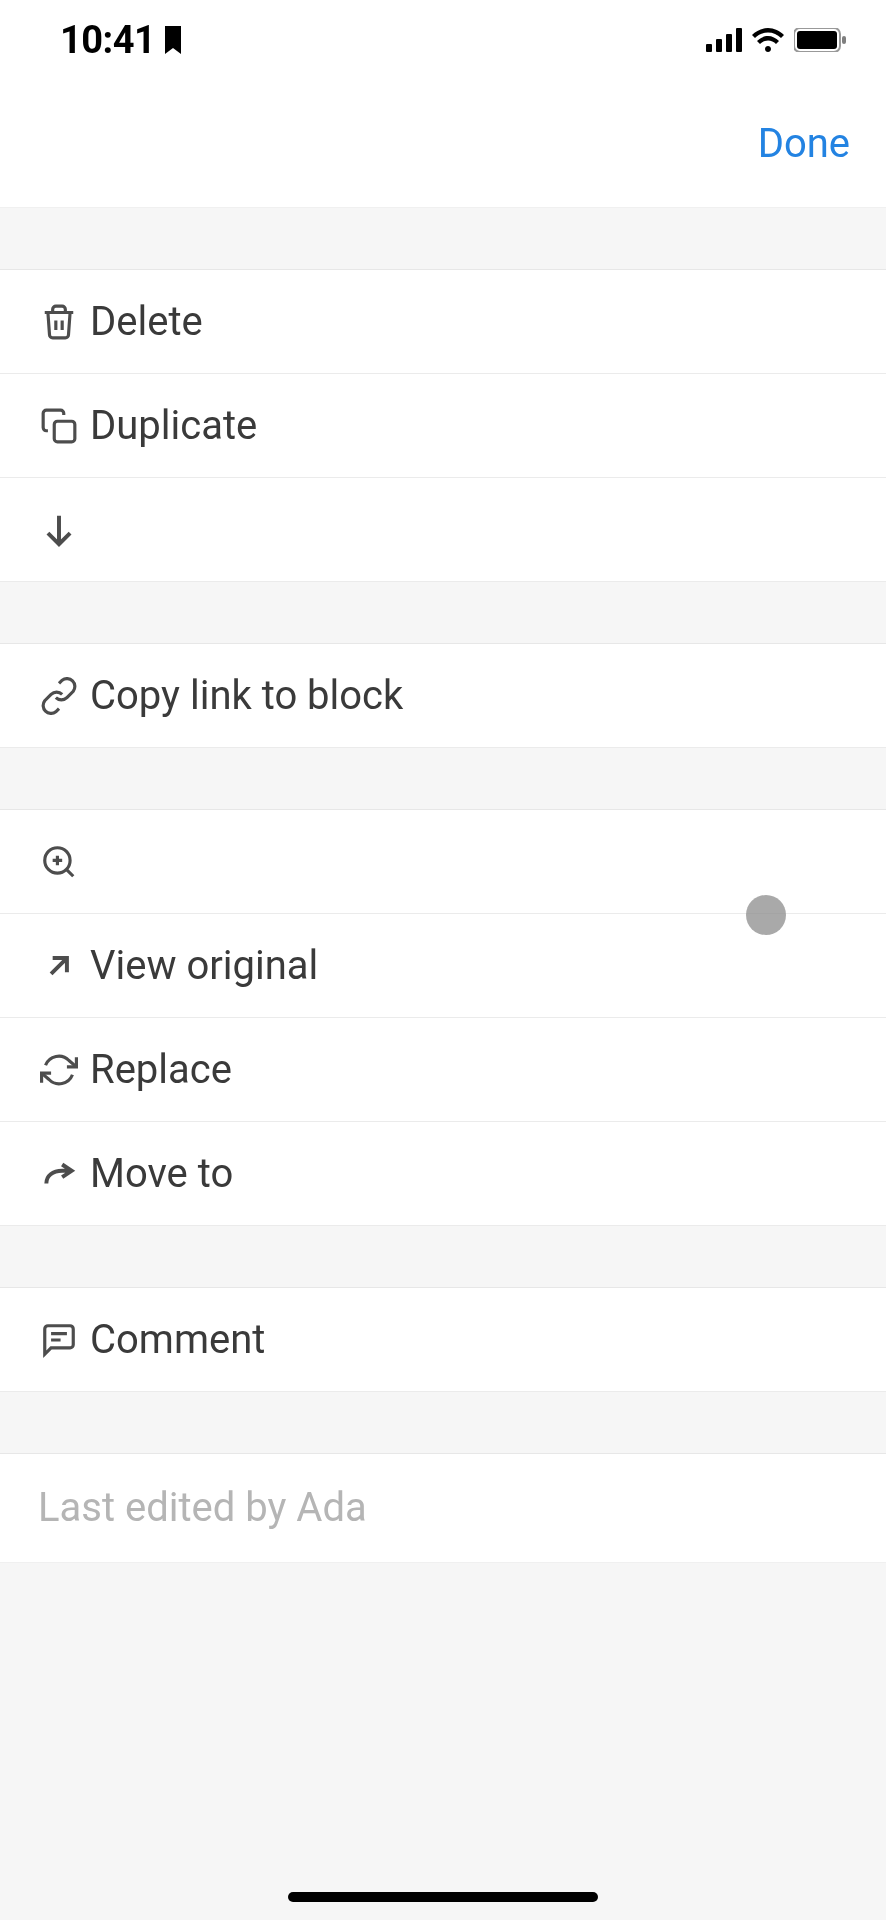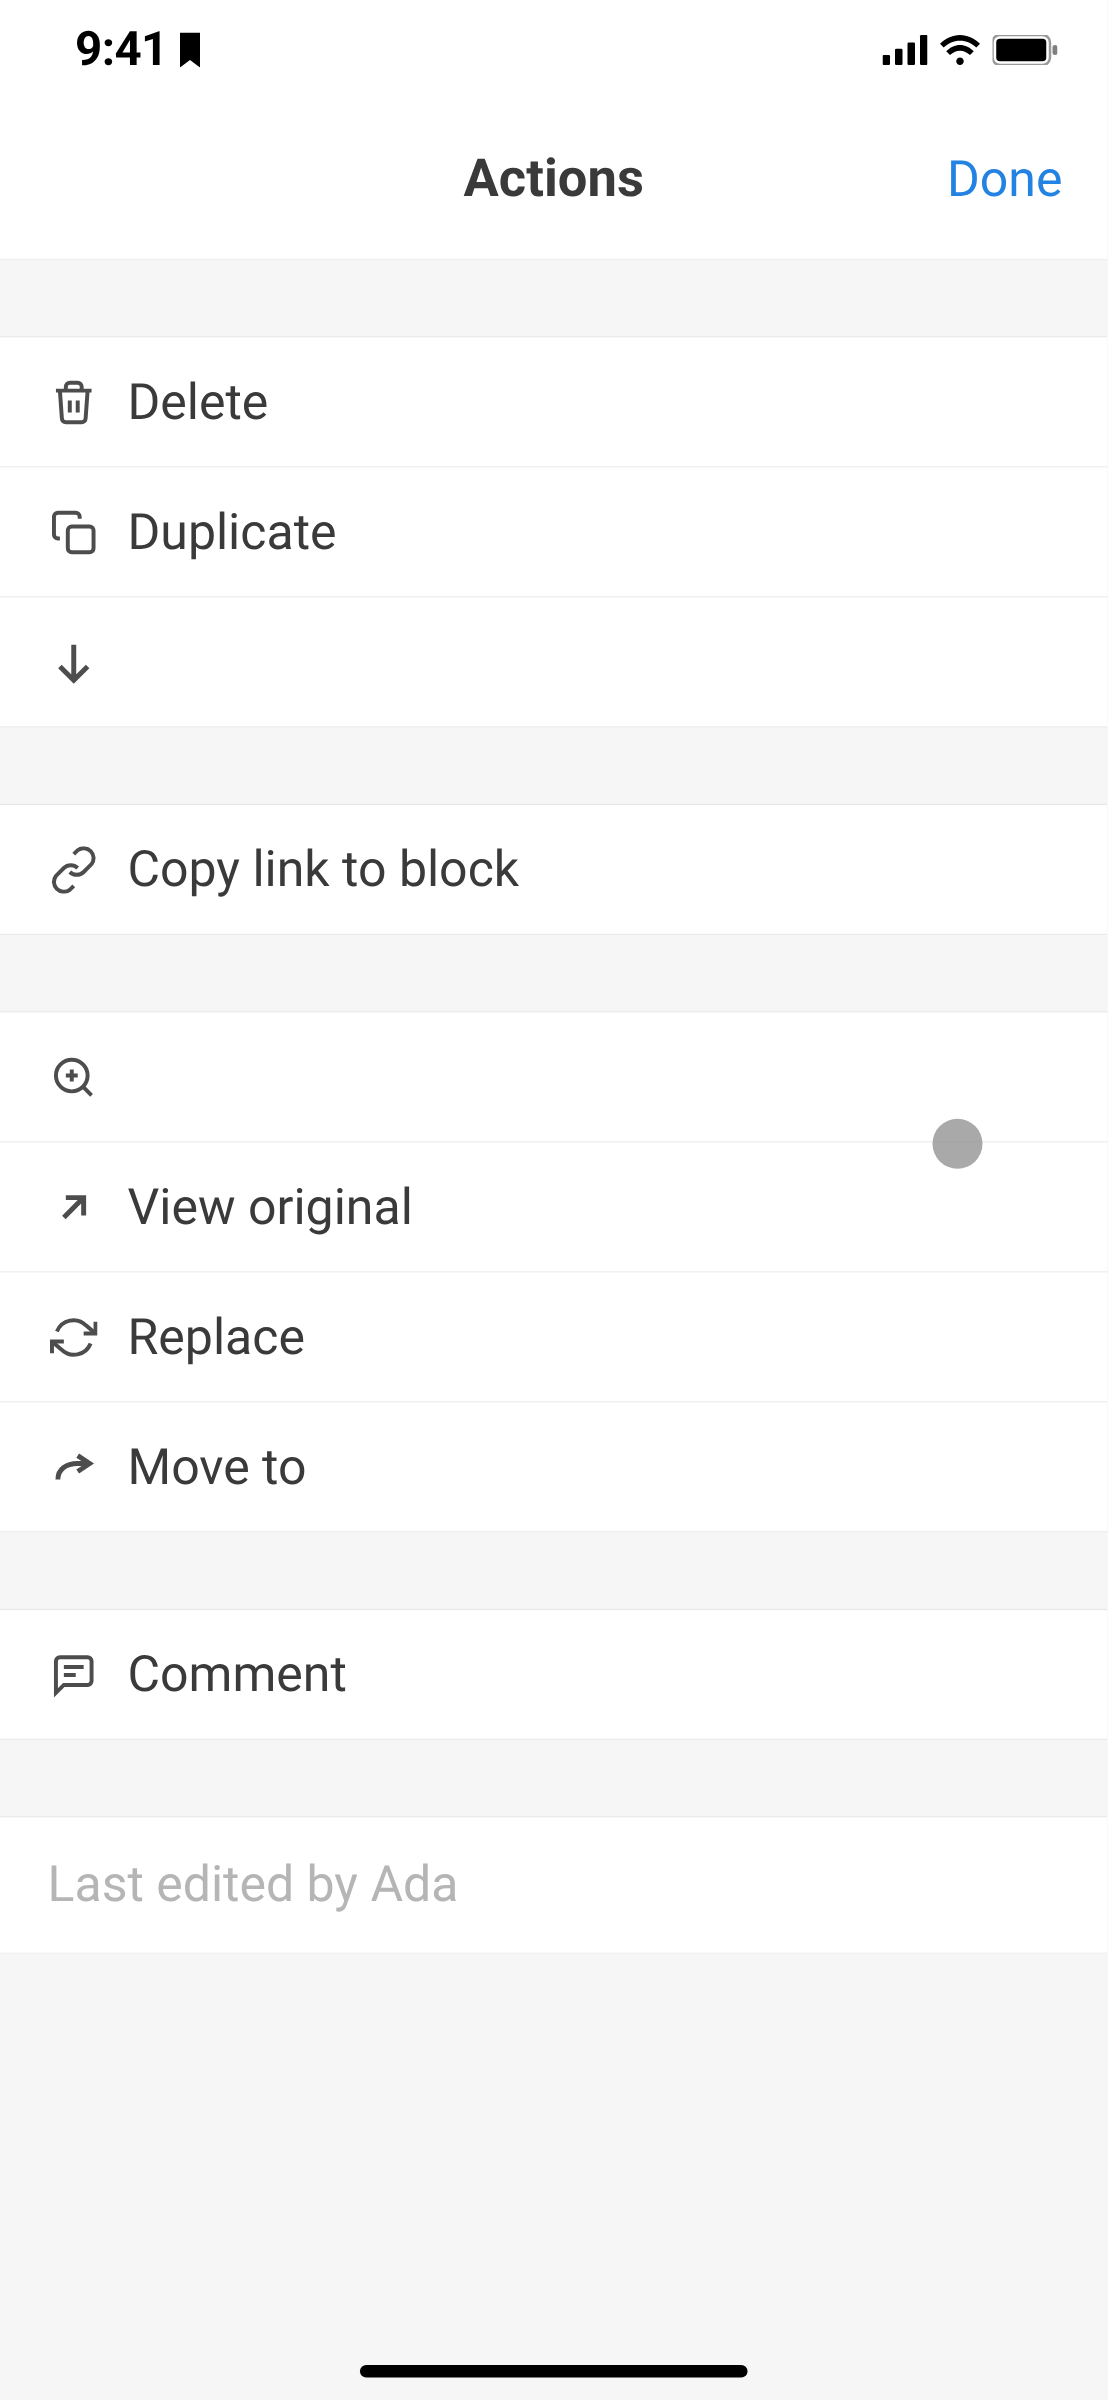--- a/index.html
+++ b/index.html
@@ -82,21 +82,21 @@
       background: #f6f6f6;
       border-bottom: 1px solid rgba(0,0,0,0.06);
     }
     .action-item {
       height: 104px;
       display: flex;
       align-items: center;
       padding: 0 40px;
       background: #ffffff;
       border-bottom: 1px solid rgba(0,0,0,0.08);
-      gap: 24px;
+      gap: 12px;
     }
     .action-icon {
       width: 38px;
       height: 38px;
       display: flex;
       align-items: center;
       justify-content: center;
       color: #4d4d4d;
       flex-shrink: 0;
     }
@@ -134,21 +134,21 @@
       height: 10px;
       background: #000;
       border-radius: 10px;
     }
   </style>
 </head>
 <body>
 
 <div class="status-bar">
   <div class="status-left">
-    <span class="status-time">9:41</span>
+    <span class="status-time">10:41</span>
     <span class="bookmark-icon">
       <svg viewBox="0 0 20 28" fill="#000">
           <path d="M2 0h16v28l-8-6-8 6z"></path>
         </svg>
     </span>
   </div>
   <div class="status-right">
     <span class="signal-icon">
       <svg viewBox="0 0 36 24" fill="#000">
         <rect x="0" y="16" width="6" height="8" rx="1"></rect>
@@ -166,21 +166,20 @@
       <svg viewBox="0 0 52 24">
         <rect x="0" y="0" width="46" height="24" rx="6" fill="none" stroke="#000" stroke-width="2" opacity="0.4"></rect>
         <rect x="3" y="3" width="40" height="18" rx="3" fill="#000"></rect>
         <rect x="48" y="8" width="4" height="8" rx="2" fill="#000" opacity="0.5"></rect>
       </svg>
     </span>
   </div>
 </div>
 
 <div class="nav-bar">
-  <span class="nav-title">Actions</span>
   <span class="nav-done">Done</span>
 </div>
 
 <div class="section-gap"></div>
 
 <div class="action-item">
   <span class="action-icon">
     <svg viewBox="0 0 24 24" fill="none" stroke="currentColor" stroke-width="2">
       <path d="M3 6h18M8 6V4a2 2 0 012-2h4a2 2 0 012 2v2M19 6l-1 14a2 2 0 01-2 2H8a2 2 0 01-2-2L5 6M10 11v6M14 11v6"></path>
     </svg>

